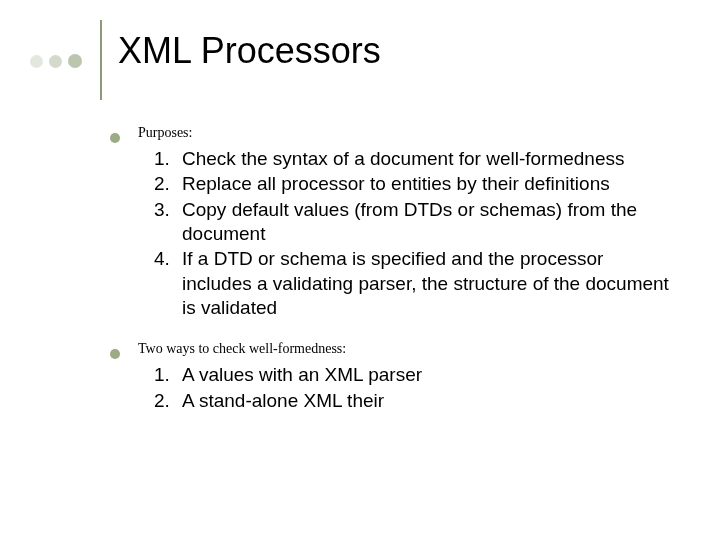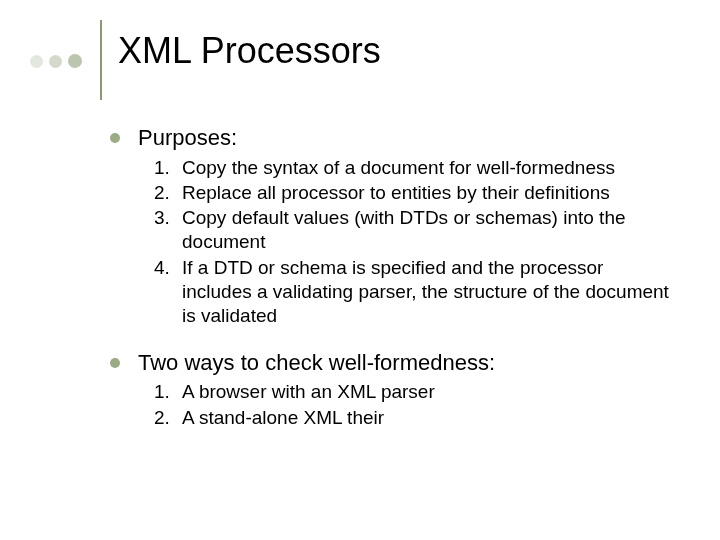--- a/index.html
+++ b/index.html
@@ -67,22 +67,23 @@
   .bullet-dot {
     width: 10px;
     height: 10px;
     border-radius: 50%;
     background: #9aab86;
     flex: 0 0 auto;
     margin-top: 9px;
     margin-right: 18px;
   }
   .bullet-text {
-    font-size: 22px;
+    font-size: 14px;
     line-height: 1.25;
+    font-family: Liberation Serif, serif;
   }
   .numlist {
     margin: 4px 0 4px 44px;
   }
   .numitem {
     display: flex;
     font-size: 19px;
     line-height: 1.28;
     margin-bottom: 1px;
   }
@@ -111,44 +112,44 @@
 
   <div class="body">
 
     <div class="bullet-row">
       <div class="bullet-dot"></div>
       <div class="bullet-text">Purposes:</div>
     </div>
     <div class="numlist">
       <div class="numitem">
         <div class="num">1.</div>
-        <div class="txt">Copy the syntax of a document for well-formedness</div>
+        <div class="txt">Check the syntax of a document for well-formedness</div>
       </div>
       <div class="numitem">
         <div class="num">2.</div>
         <div class="txt">Replace all processor to entities by their definitions</div>
       </div>
       <div class="numitem">
         <div class="num">3.</div>
-        <div class="txt">Copy default values (with DTDs or schemas) into the document</div>
+        <div class="txt">Copy default values (from DTDs or schemas) from the document</div>
       </div>
       <div class="numitem">
         <div class="num">4.</div>
         <div class="txt">If a DTD or schema is specified and the processor includes a validating parser, the structure of the document is validated</div>
       </div>
     </div>
 
     <div class="bullet-row second">
       <div class="bullet-dot"></div>
       <div class="bullet-text">Two ways to check well-formedness:</div>
     </div>
     <div class="numlist">
       <div class="numitem">
         <div class="num">1.</div>
-        <div class="txt">A browser with an XML parser</div>
+        <div class="txt">A values with an XML parser</div>
       </div>
       <div class="numitem">
         <div class="num">2.</div>
         <div class="txt">A stand-alone XML their</div>
       </div>
     </div>
 
   </div>
 </div>
 

